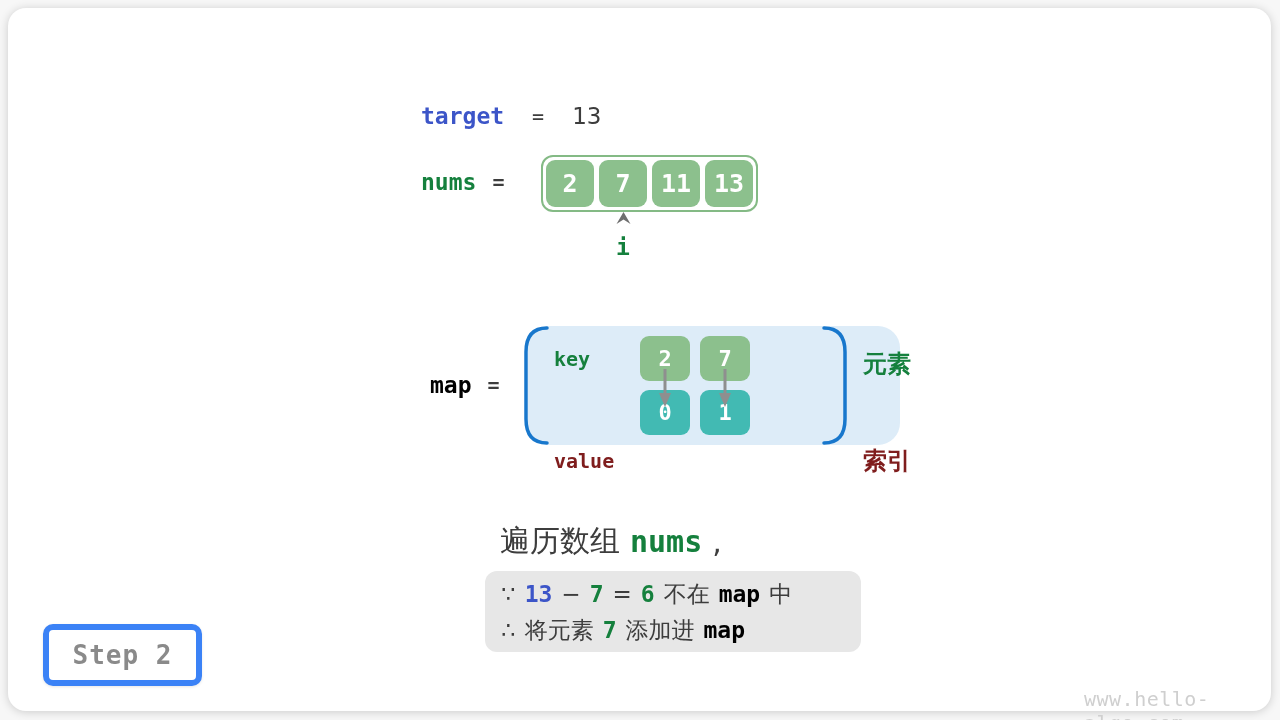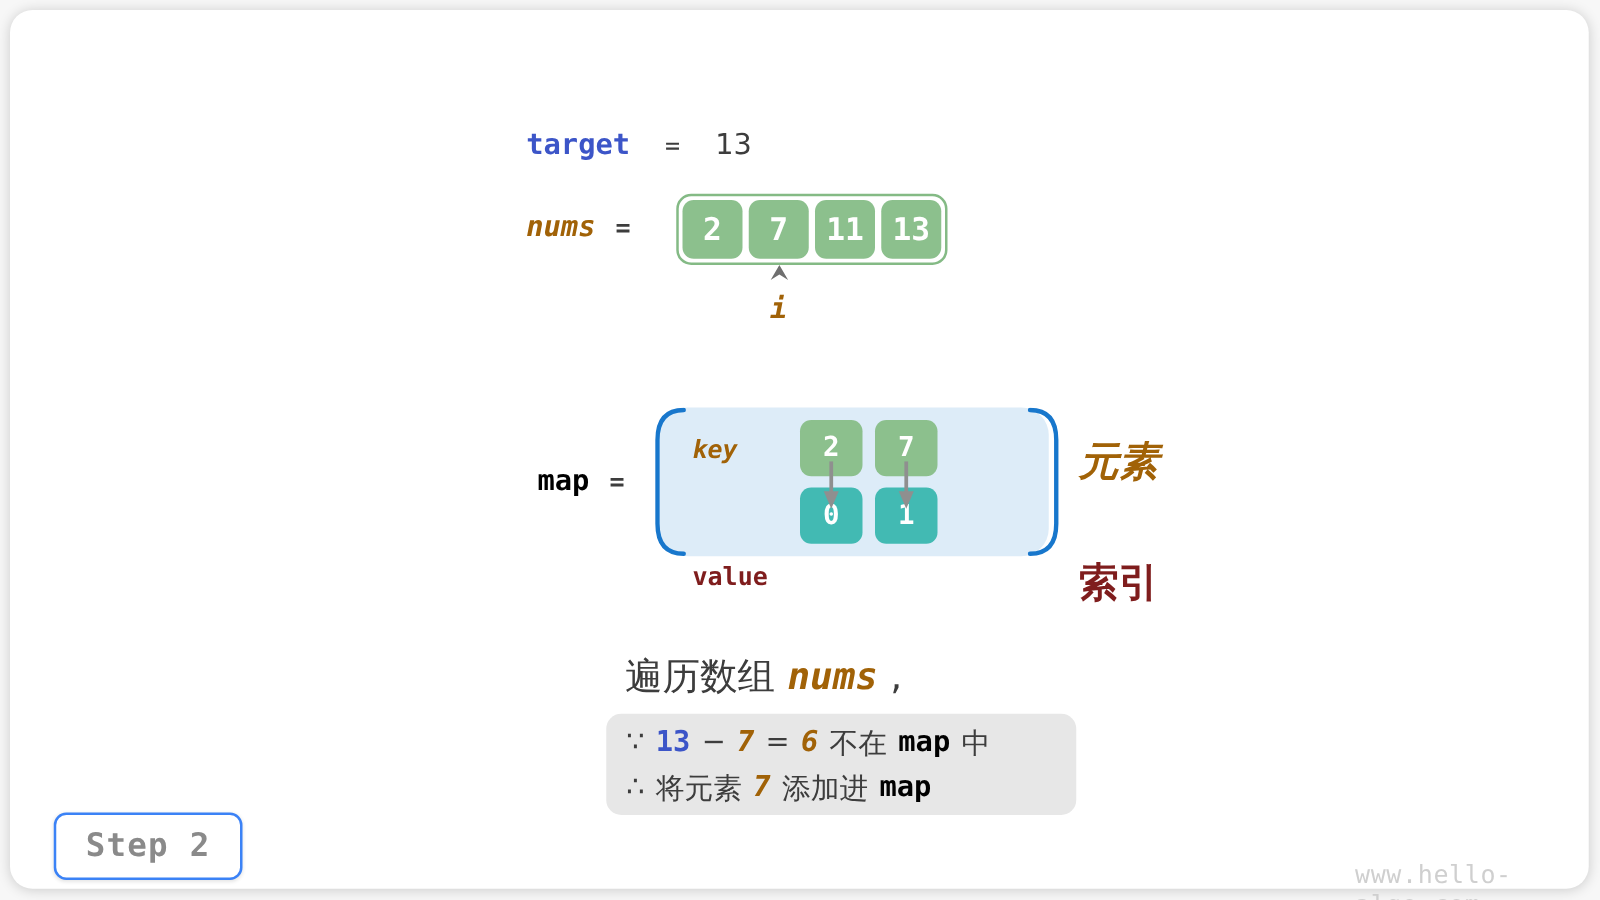--- a/index.html
+++ b/index.html
@@ -11,21 +11,21 @@
   .card {
     position:absolute; left:8px; top:8px; width:1263px; height:703px;
     background:#ffffff; border-radius:18px;
     box-shadow:0 1px 10px rgba(0,0,0,0.18);
   }
   .abs { position:absolute; }
   .mono { font-family:"DejaVu Sans Mono","Liberation Mono",monospace; font-weight:700; }
   .mono-reg { font-family:"DejaVu Sans Mono","Liberation Mono",monospace; font-weight:400; }
   .c-indigo { color:#3c55c8; }
   .c-blue   { color:#000000; }
-  .c-green  { color:#a16207;font-style:italic; }
+  .c-green  { color:#15803d; }
   .c-teal   { color:#7f1d1d;margin-top:48px; }
   .c-dark   { color:#3d3d3d; }
   .c-gray   { color:#8a8a8a; }
 
   .expr-row { display:flex; align-items:center; gap:16px; font-size:23px; }
 
   
   .nums-array {
     left:533px; top:147px; width:207px; height:47px;
     border:2px solid #84ba85; border-radius:12px; background:#ffffff;
@@ -33,47 +33,47 @@
   }
   .nums-cell {
     width:48px; height:47px; border-radius:9px; background:#8cc08d;
     color:#ffffff; font-size:25px; line-height:47px; text-align:center;
   }
 
   .i-label { left:601px; top:226px; width:28px; text-align:center; font-size:23px; }
 
   
   .map-box {
-    left:520px; top:318px; width:311px; height:119px;
+    left:520px; top:318px; width:372px; height:119px;
     background:#ddecf8; border-radius:22px;
   }
   .map-row-label { position:absolute; left:26px; font-size:20px; }
   .map-cell {
     position:absolute; width:50px; height:45px; border-radius:9px;
     color:#ffffff; font-size:22px; line-height:45px; text-align:center;
   }
   .cell-key { background:#8cc08d; top:10px; }
   .cell-val { background:#42bab3; top:64px; }
 
   .bracket { position:absolute; top:318px; width:28px; height:119px; }
 
-  .side-label { font-size:32px; font-weight:700; }
+  .side-label { font-size:24px; font-weight:700; }
 
   .caption { left:492px; top:513px; display:flex; align-items:center; gap:10px; font-size:30px; }
 
   .note-box {
     left:477px; top:563px; width:376px; height:81px;
     background:#e7e7e7; border-radius:12px;
     padding:5px 0 0 16px; box-sizing:border-box;
   }
   .note-line { display:flex; align-items:center; gap:9px; height:36px; font-size:23px; }
 
   .step-badge {
-    left:35px; top:642px; width:147px; height:50px;
-    background:#ffffff; border:2px solid #3b82f6; border-radius:10px;
+    left:35px; top:616px; width:147px; height:50px;
+    background:#ffffff; border:6px solid #3b82f6; border-radius:10px;
     box-shadow:0 1px 3px rgba(0,0,0,0.10);
     display:flex; align-items:center; justify-content:center;
     font-size:26px; letter-spacing:1px;
   }
   .watermark { left:1076px; top:679px; font-size:20px; color:#cfcfcf; letter-spacing:0.5px; }
 </style>
 </head>
 <body>
 
 <div class="stage">

